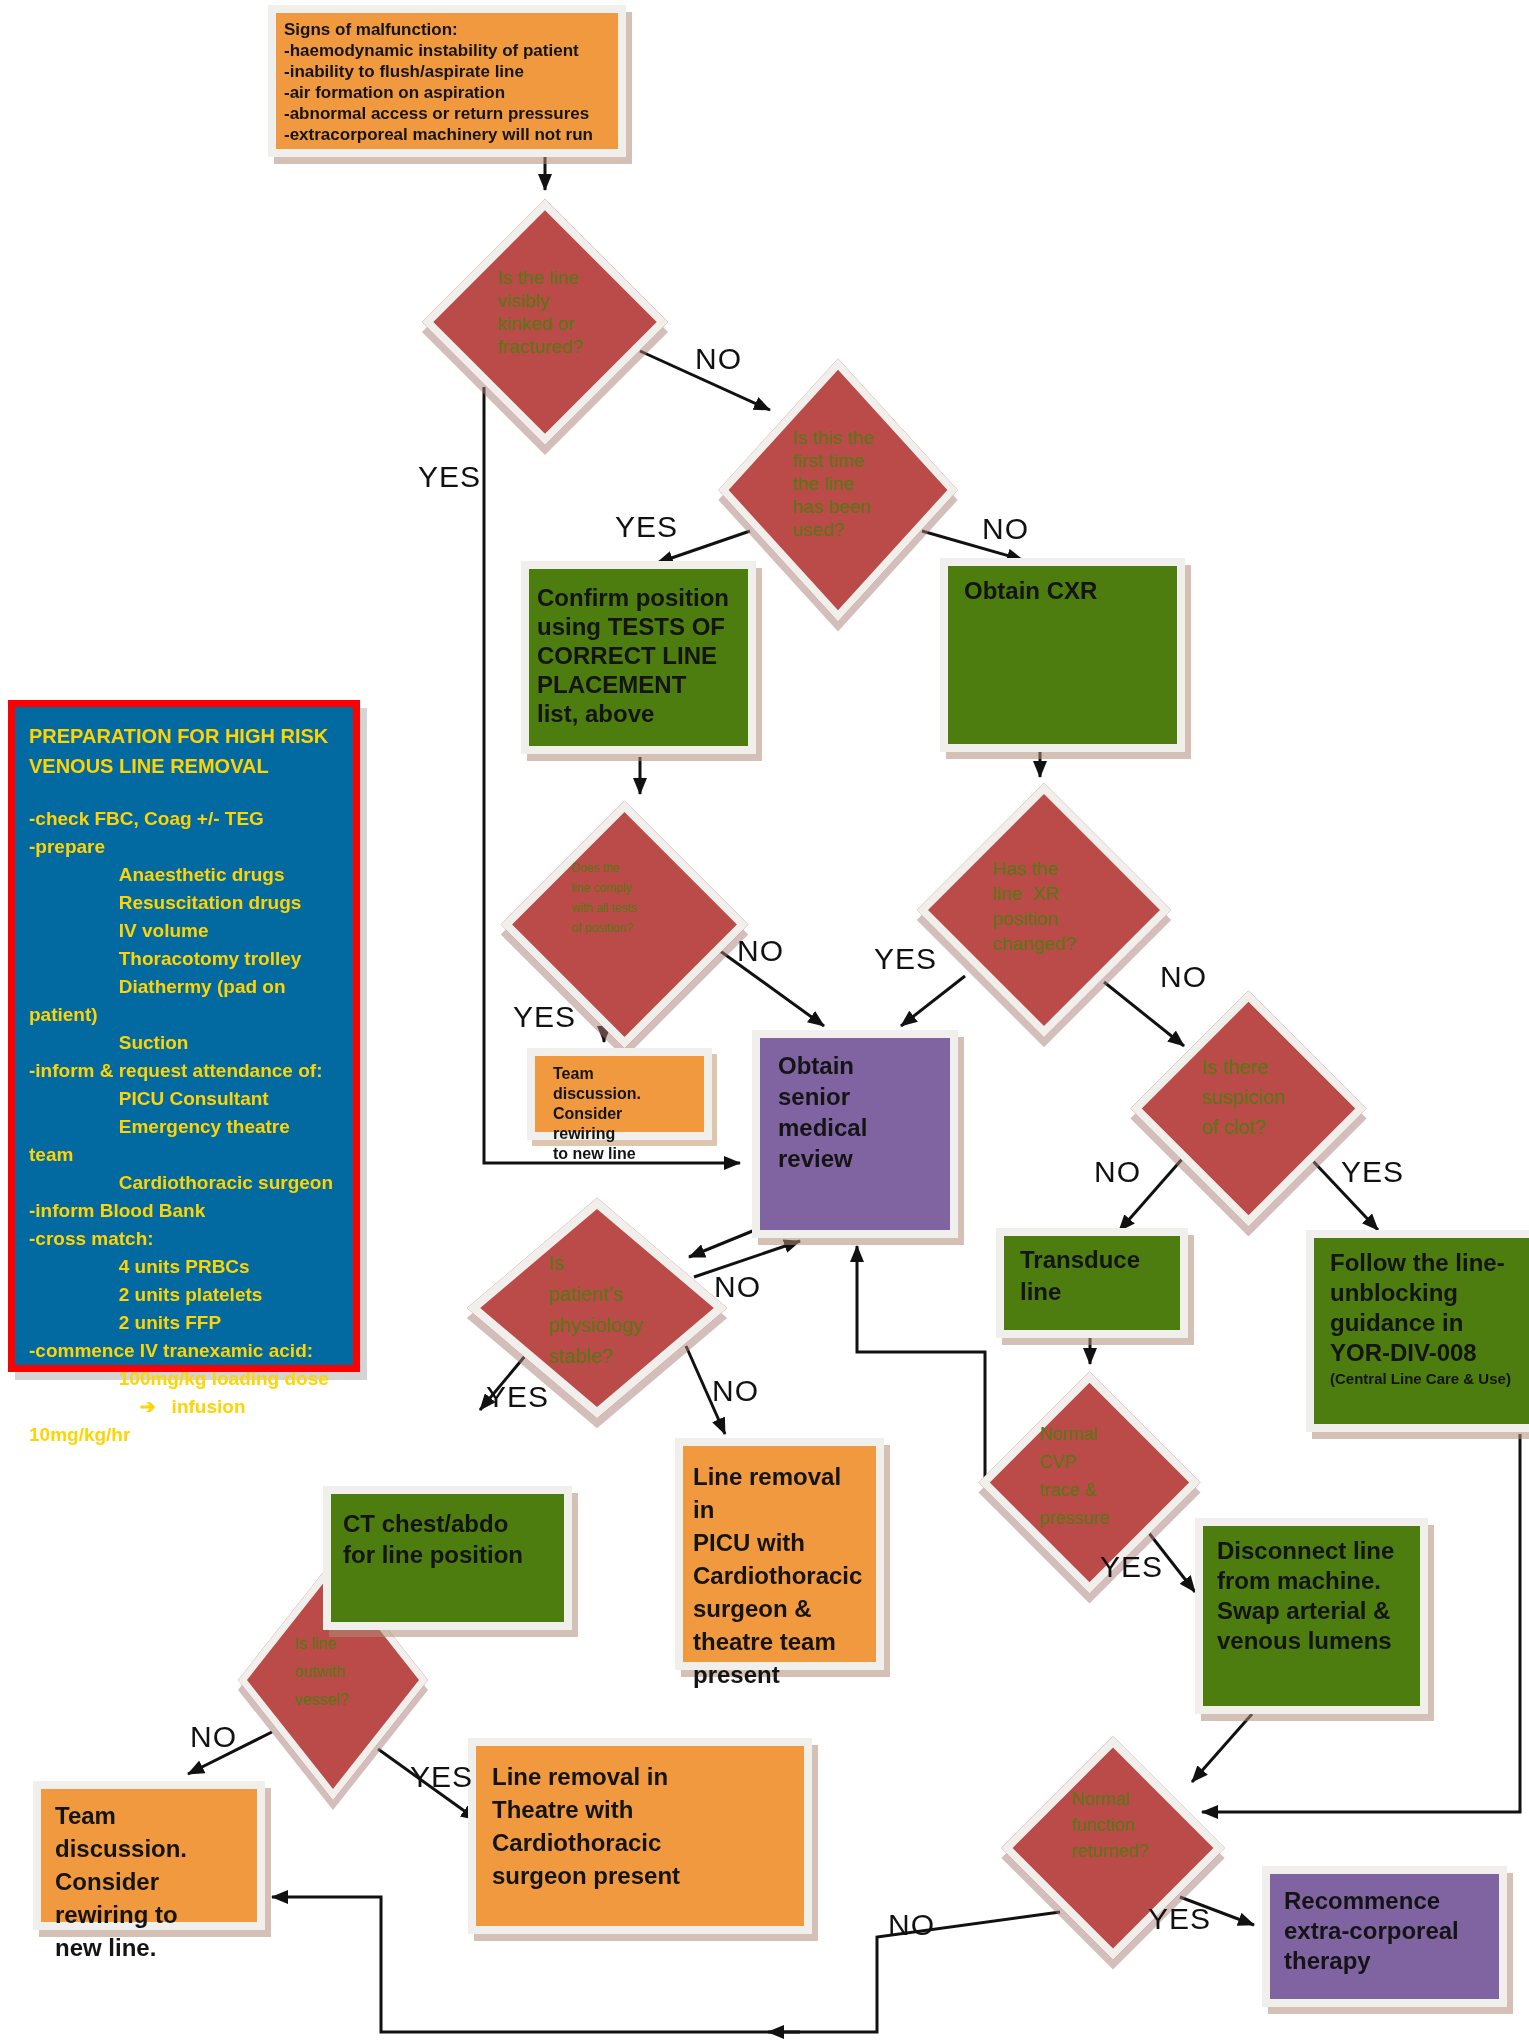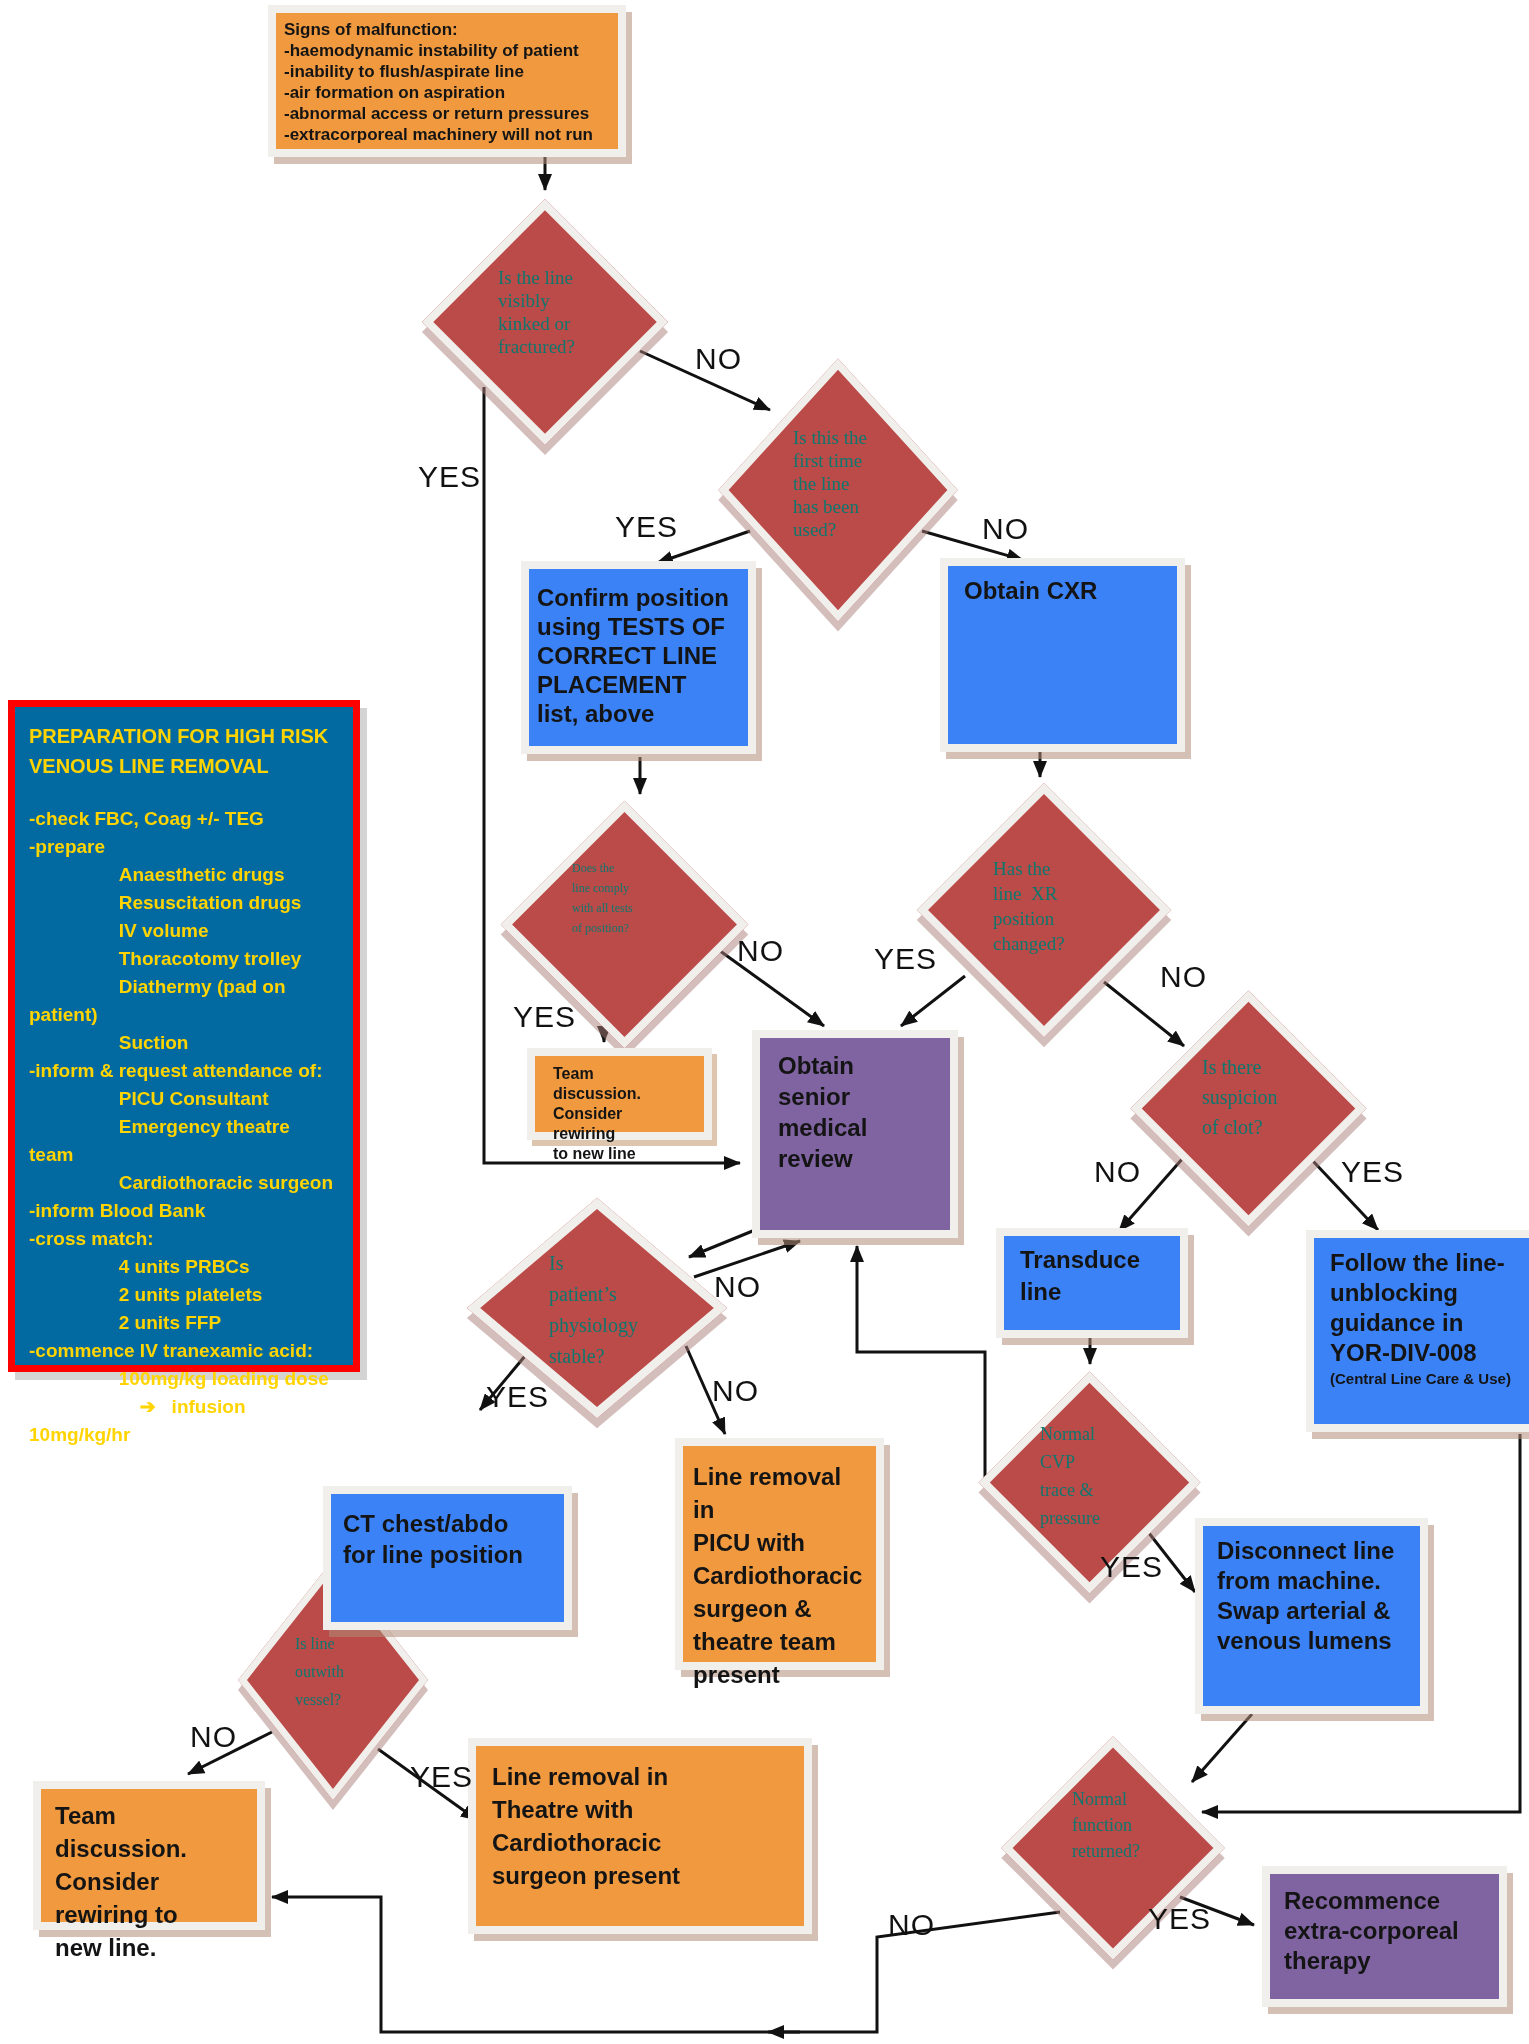--- a/index.html
+++ b/index.html
@@ -3,26 +3,26 @@
 <meta charset="utf-8">
 <style>
   html,body{margin:0;padding:0;background:#fff;}
   #canvas{position:relative;width:1529px;height:2044px;background:#fff;overflow:hidden;
           font-family:"Liberation Sans",sans-serif;}
   .wires{position:absolute;left:0;top:0;}
   .frame{position:absolute;background:#F1EFEC;padding:8px;box-sizing:border-box;
          box-shadow:6px 7px 0 rgba(176,140,120,.55);}
   .fill{width:100%;height:100%;box-sizing:border-box;}
   .orange{background:#F0993E;}
-  .green{background:#3b82f6;}
+  .green{background:#4d7c0f;}
   .purple{background:#8064A2;}
   .txt{white-space:pre-wrap;color:#141414;font-family:"Liberation Sans",sans-serif;}
   .diamond{position:absolute;background:#BB4B48;border:8px solid #F1EFEC;box-sizing:border-box;
            box-shadow:7px 7px 0 rgba(170,125,122,.5);}
-  .dlabel{position:absolute;color:#0f766e;white-space:pre-wrap;z-index:5;font-family:Liberation Serif, serif;}
+  .dlabel{position:absolute;color:#4d7c0f;white-space:pre-wrap;z-index:5;}
   .elabel{position:absolute;font-size:30px;color:#111;z-index:6;letter-spacing:1px;}
   .prep{position:absolute;left:8px;top:700px;width:352px;height:672px;background:#0369a1;
         border:7px solid #FE0000;box-sizing:border-box;color:#FFD400;
         box-shadow:7px 8px 0 rgba(160,160,160,.45);padding:14px 14px;}
   .prep-title{font-size:20px;line-height:30px;white-space:pre-wrap;}
   .prep-body{font-size:19px;line-height:28px;white-space:pre-wrap;margin-top:24px;}
   .node-z{z-index:3;font-weight:bold;}
 </style>
 </head>
 <body>

